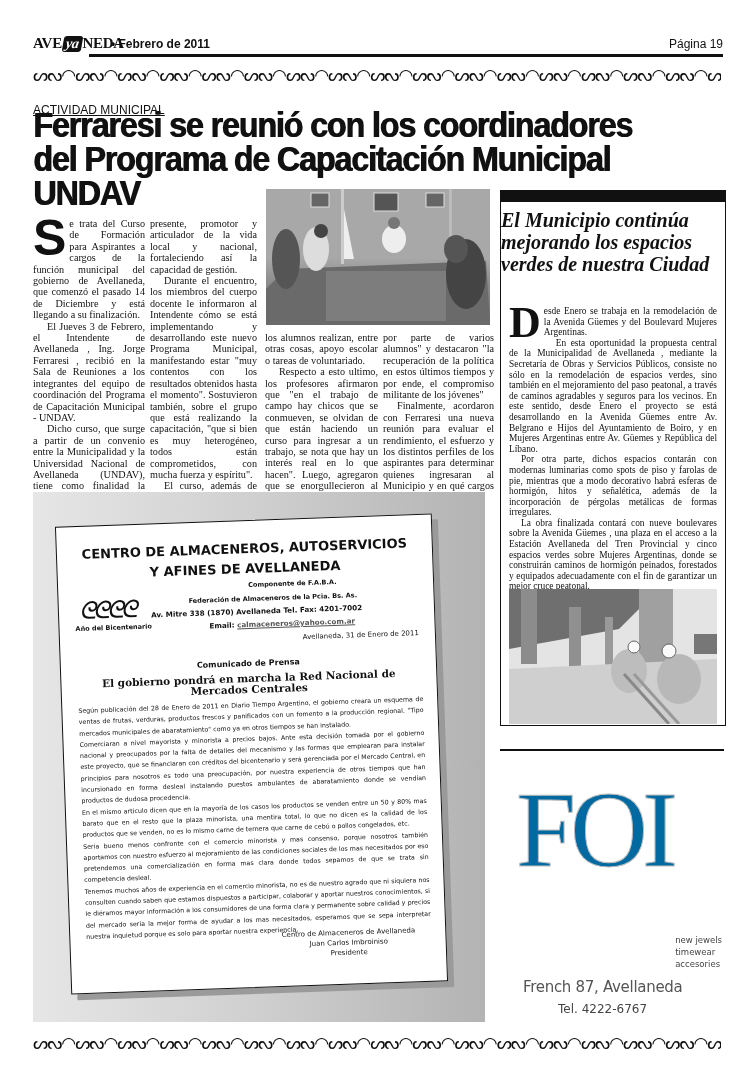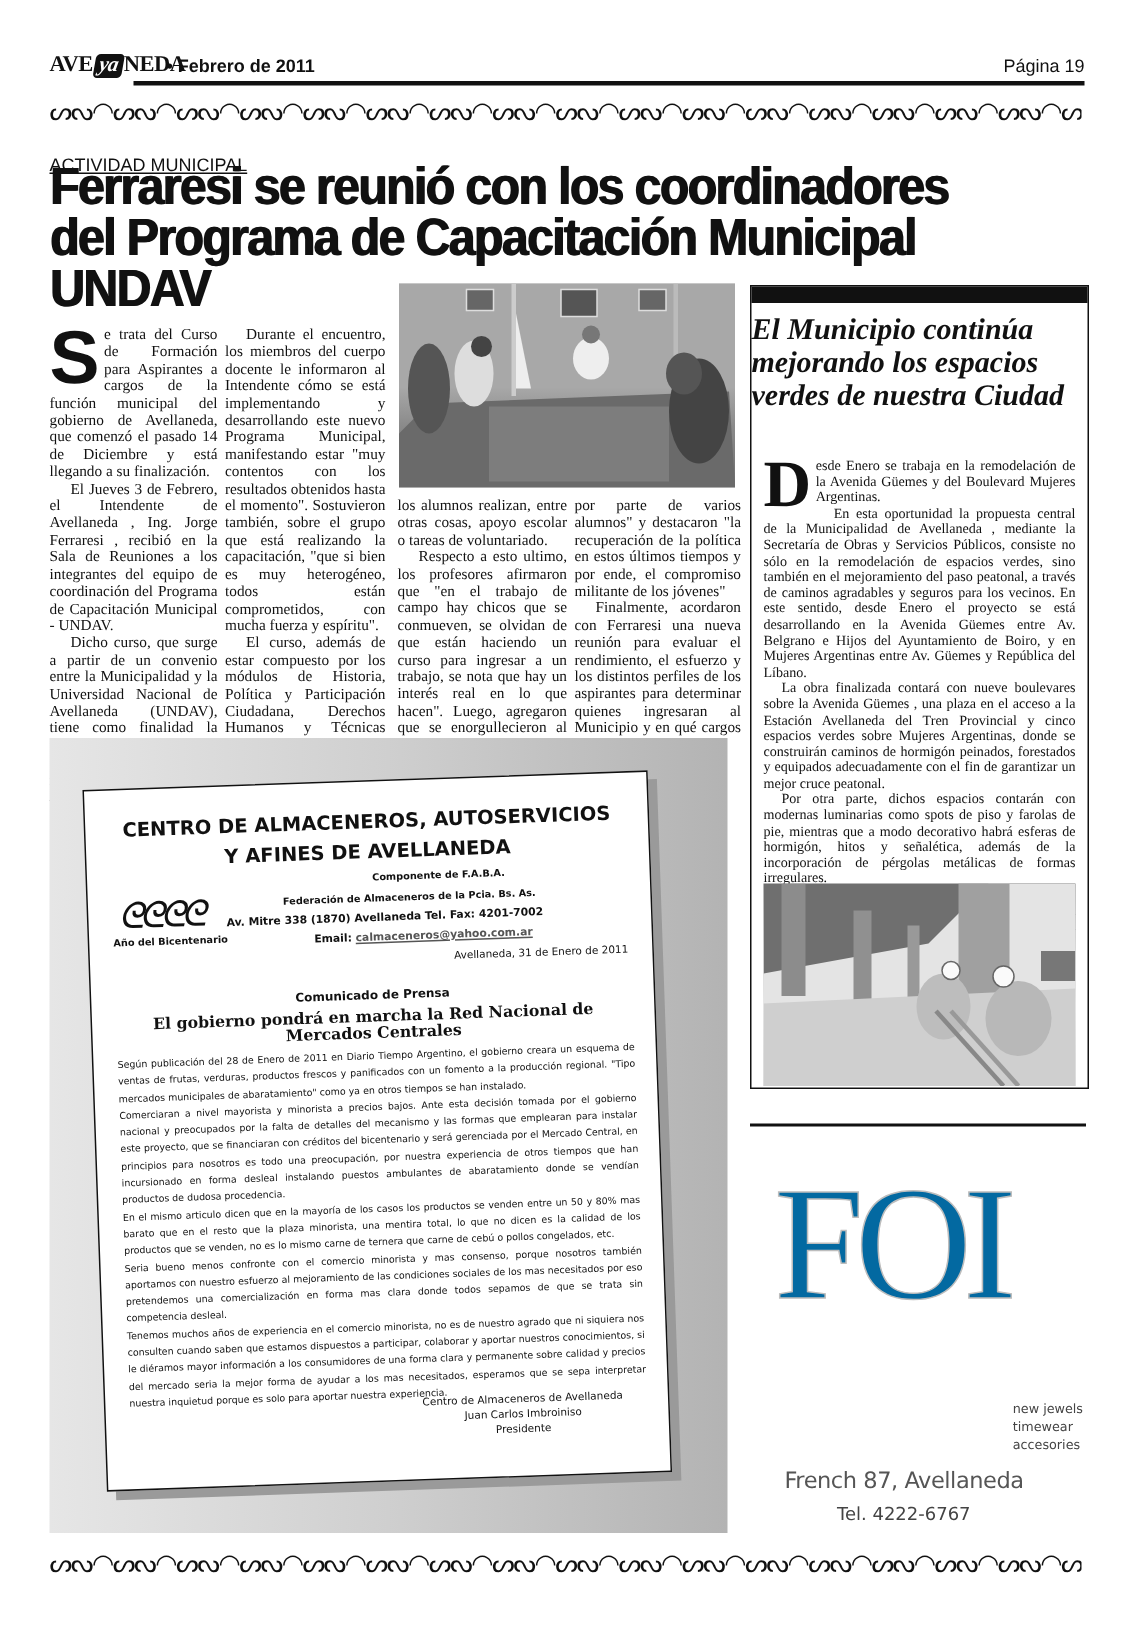--- a/index.html
+++ b/index.html
@@ -72,20 +72,21 @@
 
 <div id="section" class="abs">ACTIVIDAD MUNICIPAL</div>
 <div id="headline" class="abs">Ferraresi se reunió con los coordinadores del Programa de Capacitación Municipal UNDAV</div>
 
 <div id="col1" class="abs col">
   <p class="first"><span class="dropcap">S</span><span>e trata del Curso de Formación para Aspirantes a cargos de la función municipal del gobierno de Avellaneda, que comenzó el pasado 14 de Diciembre y está llegando a su finalización.</span></p>
   <p>El Jueves 3 de Febrero, el Intendente de Avellaneda , Ing. Jorge Ferraresi , recibió en la Sala de Reuniones a los integrantes del equipo de coordinación del Programa de Capacitación Municipal - UNDAV.</p>
   <p>Dicho curso, que surge a partir de un convenio entre la Municipalidad y la Universidad Nacional de Avellaneda (UNDAV), tiene como finalidad la formación para aspirantes a cargos de la función municipal del gobierno de Avellaneda, con el objetivo de promover un gobierno activo,</p>
 </div>
 <div id="col2" class="abs col">
+  <p class="first">presente, promotor y articulador de la vida local y nacional, fortaleciendo así la capacidad de gestión.</p>
   <p>Durante el encuentro, los miembros del cuerpo docente le informaron al Intendente cómo se está implementando y desarrollando este nuevo Programa Municipal, manifestando estar "muy contentos con los resultados obtenidos hasta el momento". Sostuvieron también, sobre el grupo que está realizando la capacitación, "que si bien es muy heterogéneo, todos están comprometidos, con mucha fuerza y espíritu".</p>
   <p>El curso, además de estar compuesto por los módulos de Historia, Política y Participación Ciudadana, Derechos Humanos y Técnicas Administrativas, cuenta con un área de trabajo de campo en la que</p>
 </div>
 <div id="photo1" class="abs">
   <svg width="224" height="136" viewBox="0 0 224 136">
     <rect x="0" y="0" width="224" height="70" fill="#a8a8a8"></rect>
     <rect x="45" y="4" width="18" height="14" fill="#666" stroke="#ddd"></rect>
     <rect x="108" y="4" width="24" height="18" fill="#555" stroke="#ddd"></rect>
     <rect x="160" y="4" width="18" height="14" fill="#666" stroke="#ddd"></rect>
     <rect x="75" y="0" width="3" height="75" fill="#ccc"></rect>
@@ -110,22 +111,22 @@
   <p class="first">por parte de varios alumnos" y destacaron "la recuperación de la política en estos últimos tiempos y por ende, el compromiso militante de los jóvenes"</p>
   <p>Finalmente, acordaron con Ferraresi una nueva reunión para evaluar el rendimiento, el esfuerzo y los distintos perfiles de los aspirantes para determinar quienes ingresaran al Municipio y en qué cargos se desarrollaran.</p>
 </div>
 
 <div id="sidebar" class="abs">
   <div id="sidebar-bar" class="abs"></div>
   <div id="sidebar-title" class="abs">El Municipio continúa mejorando los espacios verdes de nuestra Ciudad</div>
   <div id="sidebar-body" class="abs">
     <p class="first"><span class="dropcap">D</span><span>esde Enero se trabaja en la remodelación de la Avenida Güemes y del Boulevard Mujeres Argentinas.</span></p>
     <p>En esta oportunidad la propuesta central de la Municipalidad de Avellaneda , mediante la Secretaría de Obras y Servicios Públicos, consiste no sólo en la remodelación de espacios verdes, sino también en el mejoramiento del paso peatonal, a través de caminos agradables y seguros para los vecinos. En este sentido, desde Enero el proyecto se está desarrollando en la Avenida Güemes entre Av. Belgrano e Hijos del Ayuntamiento de Boiro, y en Mujeres Argentinas entre Av. Güemes y República del Líbano.</p>
+    <p>Por otra parte, dichos espacios contarán con modernas luminarias como spots de piso y farolas de pie, mientras que a modo decorativo habrá esferas de hormigón, hitos y señalética, además de la incorporación de pérgolas metálicas de formas irregulares.</p>
     <p>La obra finalizada contará con nueve boulevares sobre la Avenida Güemes , una plaza en el acceso a la Estación Avellaneda del Tren Provincial y cinco espacios verdes sobre Mujeres Argentinas, donde se construirán caminos de hormigón peinados, forestados y equipados adecuadamente con el fin de garantizar un mejor cruce peatonal.</p>
-    <p>Por otra parte, dichos espacios contarán con modernas luminarias como spots de piso y farolas de pie, mientras que a modo decorativo habrá esferas de hormigón, hitos y señalética, además de la incorporación de pérgolas metálicas de formas irregulares.</p>
     <p>Vale destacar que estas obras, cuyo plazo de ejecución es de tres meses, se corresponden con un concepto de diseño propio que comenzó con la Plaza de " La Integración " y la Plaza "Ucrania", del centro de la Ciudad</p>
   </div>
   <div id="photo2" class="abs">
     <svg width="208" height="135" viewBox="0 0 208 135">
       <rect x="0" y="0" width="208" height="135" fill="#e4e4e4"></rect>
       <polygon points="0,0 150,0 110,40 0,60" fill="#6f6f6f"></polygon>
       <rect x="12" y="0" width="16" height="75" fill="#8c8c8c"></rect>
       <rect x="60" y="18" width="12" height="60" fill="#909090"></rect>
       <rect x="130" y="0" width="34" height="95" fill="#a0a0a0"></rect>
       <rect x="96" y="28" width="8" height="50" fill="#999"></rect>

